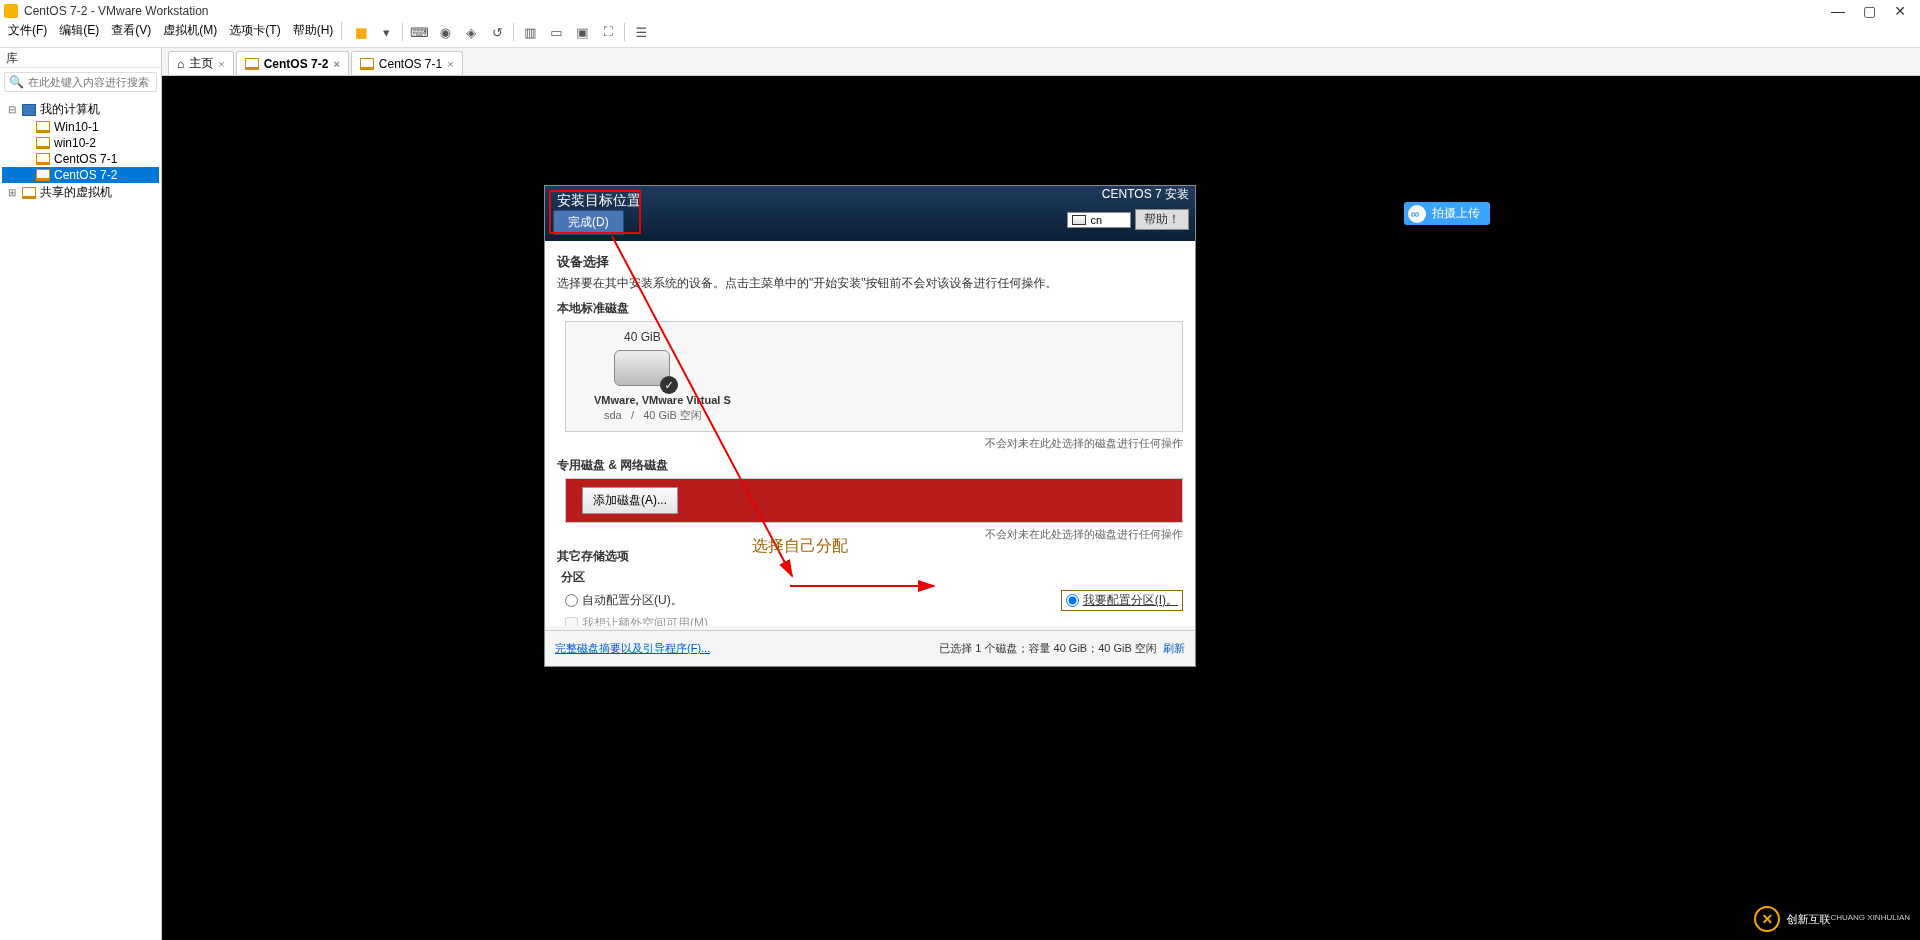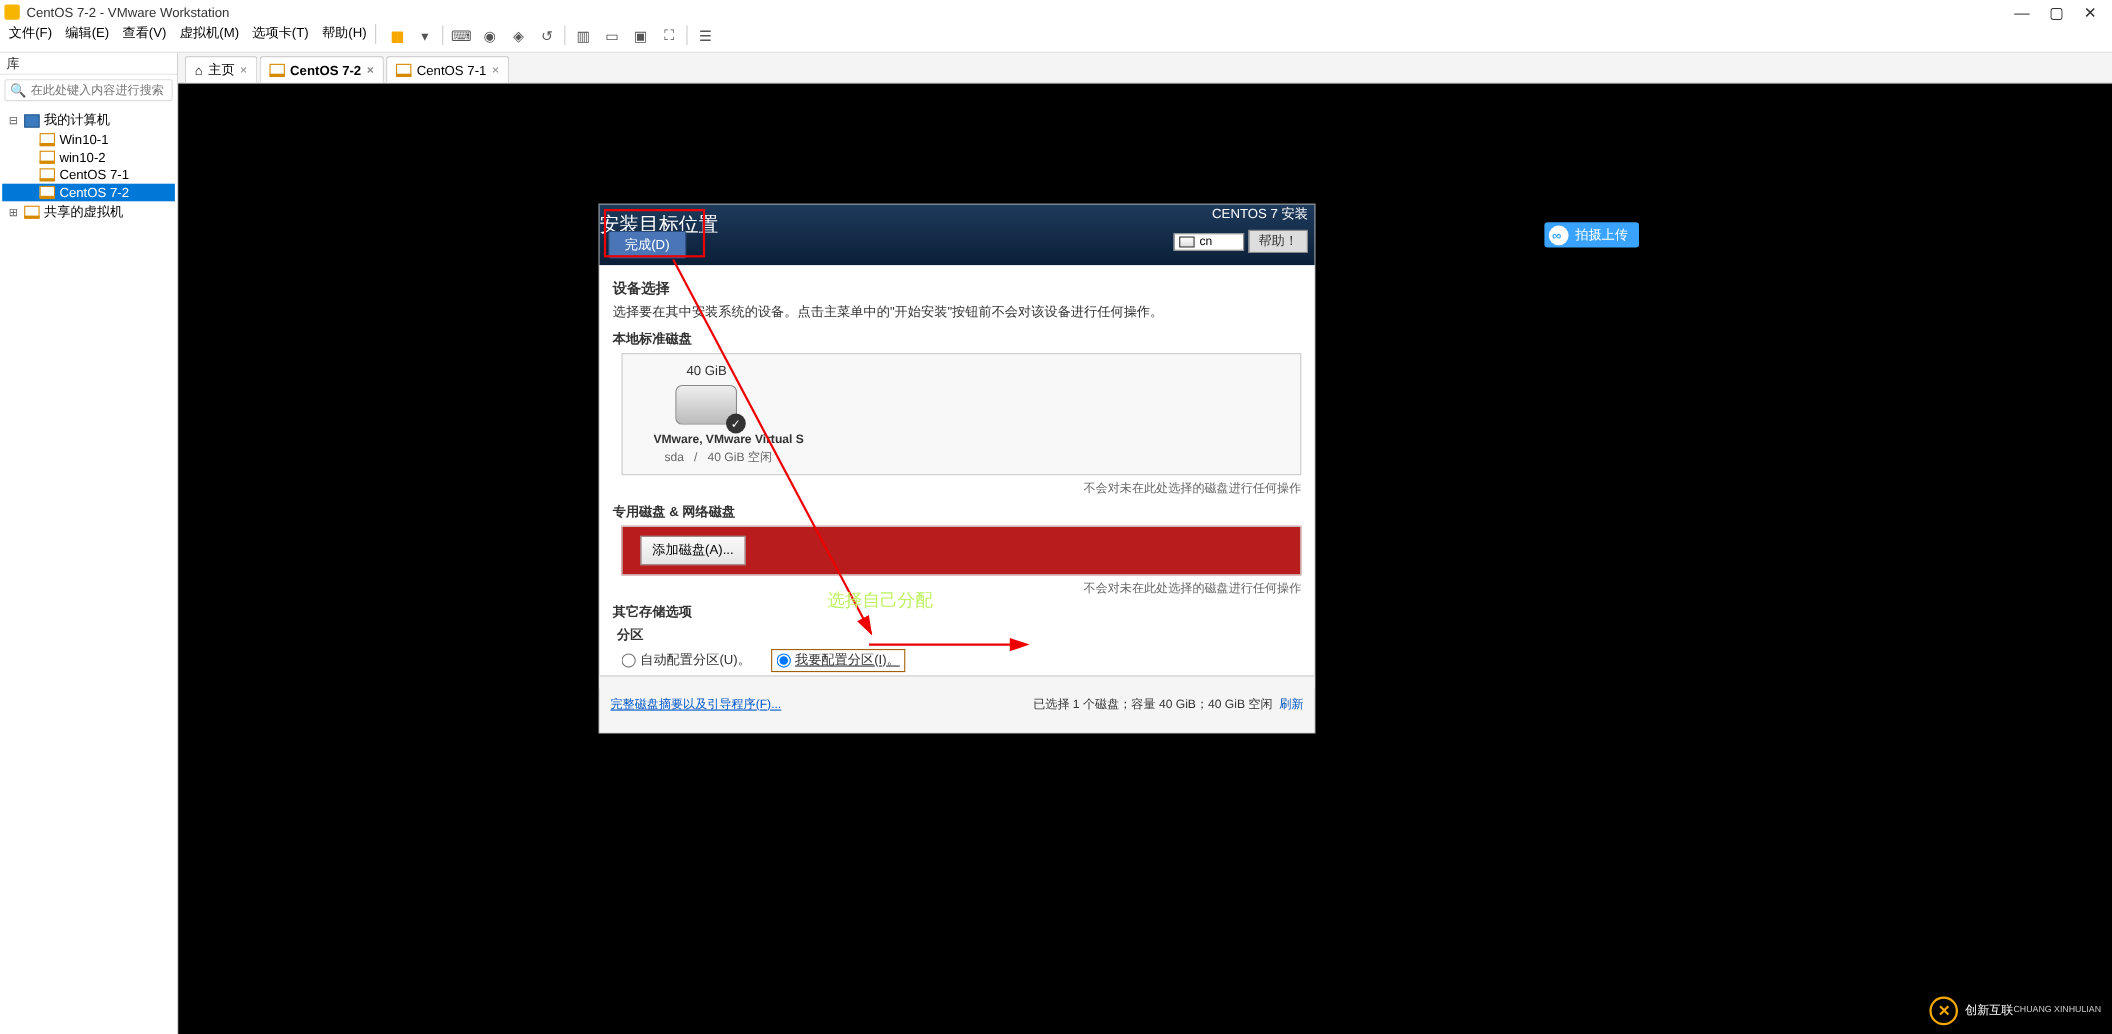--- a/index.html
+++ b/index.html
@@ -38,21 +38,21 @@
 .tab { height:24px; padding:0 8px; display:flex; align-items:center; gap:5px; font-size:12px; border:1px solid #ccc; background:#fff; margin-right:2px; border-bottom:none; border-radius:3px 3px 0 0; cursor:pointer;}
 .tab.active { font-weight:bold; background:#fff; }
 .tab .close-x { color:#888; font-size:11px; }
 
 
 .vm-view { position:absolute; left:162px; right:0; top:76px; bottom:0; background:#000; }
 
 
 .installer { position:absolute; left:545px; top:185px; width:650px; height:480px; background:#f5f5f5; font-size:12px; box-shadow:0 0 0 1px #888;}
 .inst-header { height:55px; background:linear-gradient(to bottom,#1e3a5c,#0a1f38); color:#fff; display:flex; align-items:center; justify-content:space-between; padding:0 10px; position:relative;}
-.inst-title { font-size:18px; position:absolute; left:0; top:6px;}
+.inst-title { font-size:14px; position:absolute; left:12px; top:6px;}
 .done-btn-wrap { position:absolute; left:8px; top:24px; }
 .done-btn { background:#4a76b8; color:#fff; border:1px solid #2a4a78; padding:3px 14px; font-size:12px; cursor:pointer; border-radius:2px;}
 .done-outline { position:absolute; border:2px solid #e00; left:-4px; top:-20px; width:92px; height:44px; pointer-events:none;}
 .inst-right { position:absolute; right:6px; top:0; display:flex; flex-direction:column; align-items:flex-end; gap:4px;}
 .inst-right-title { font-size:12px; color:#fff; margin-bottom:2px;}
 .inst-lang-row { display:flex; gap:4px; align-items:center;}
 .lang-box { background:#fff; color:#000; padding:1px 28px 1px 4px; font-size:11px; border:1px solid #888; display:flex; align-items:center; gap:4px;}
 .kb-icon { width:14px; height:10px; border:1px solid #333; display:inline-block; background:linear-gradient(#fff,#ddd);}
 .help-btn { background:#ddd; color:#333; padding:1px 8px; font-size:12px; border:1px solid #888; cursor:pointer;}
 
@@ -62,34 +62,34 @@
 .sect-sub { font-weight:bold; font-size:12px; margin:6px 0 4px 0;}
 .disk-box { border:1px solid #ccc; background:#f8f8f8; padding:8px; margin-left:8px; position:relative;}
 .disk-size { font-size:12px; margin-left:50px;}
 .disk-visual { width:60px; height:40px; margin:6px 0 4px 40px; position:relative;}
 .disk-shape { width:56px; height:36px; background:linear-gradient(#eee,#bbb); border-radius:6px; border:1px solid #888; position:relative;}
 .disk-check { position:absolute; right:-4px; bottom:-4px; width:18px; height:18px; background:#333; border-radius:50%; display:flex; align-items:center; justify-content:center; color:#fff; font-size:11px;}
 .disk-name { font-weight:bold; font-size:11px; margin-left:20px;}
 .disk-detail { font-size:11px; color:#666; margin-left:30px; margin-top:2px;}
 .right-note { text-align:right; color:#666; font-size:11px; margin:4px 0;}
 .add-disk-btn { border:1px solid #999; background:linear-gradient(#fafafa,#e5e5e5); padding:4px 10px; font-size:12px; cursor:pointer; margin-left:8px; display:inline-block;}
-.radio-row { display:flex; gap:18px; margin:4px 0 4px 8px; align-items:center;}
+.radio-row { display:flex; gap:18px; margin:4px 0 4px 8px; align-items:center;justify-content:space-between;}
 .radio-opt { display:flex; align-items:center; gap:4px; font-size:12px;}
 .radio-opt input { margin:0;}
 .radio-highlight { border:1px solid #a16207; padding:1px 4px;text-decoration:underline;}
 .checkbox-row { margin-left:8px; color:#999; display:flex; align-items:center; gap:4px; font-size:12px;}
 .checkbox-row input { margin:0;}
 
-.inst-footer { position:absolute; bottom:0; left:0; right:0; height:52px; border-top:1px solid #ccc; display:flex; align-items:center; justify-content:space-between; padding:0 10px; font-size:11px; background:#f5f5f5;gap:28px;}
+.inst-footer { position:absolute; bottom:0; left:0; right:0; height:36px; border-top:1px solid #ccc; display:flex; align-items:center; justify-content:space-between; padding:0 10px; font-size:11px; background:#f5f5f5;gap:28px;}
 .footer-link { color:#0056c7; text-decoration:underline; cursor:pointer;}
 .footer-status { color:#333;}
 .footer-refresh { color:#0056c7; cursor:pointer;}
 
 
-.anno-text { position:absolute; color:#bef264; font-size:16px; pointer-events:none;}
+.anno-text { position:absolute; color:#a16207; font-size:16px; pointer-events:none;}
 .arrow-svg { position:absolute; pointer-events:none; }
 
 
 .upload-badge { position:absolute; right:430px; top:126px; background:#3aa3ff; color:#fff; font-size:12px; padding:3px 10px 3px 28px; border-radius:3px; display:flex; align-items:center;}
 .upload-badge::before { content:''; position:absolute; left:4px; width:18px; height:18px; background:#fff; border-radius:50%;}
 .upload-badge .cloud { position:absolute; left:7px; color:#3aa3ff; font-size:12px; font-weight:bold;}
 
 
 .logo-br { position:absolute; right:10px; bottom:8px; display:flex; align-items:center; gap:6px; color:#fff; font-size:11px;}
 .logo-circle { width:26px; height:26px; border:2px solid #f7a800; border-radius:50%; display:flex; align-items:center; justify-content:center; color:#f7a800; font-weight:bold; font-size:14px;}

